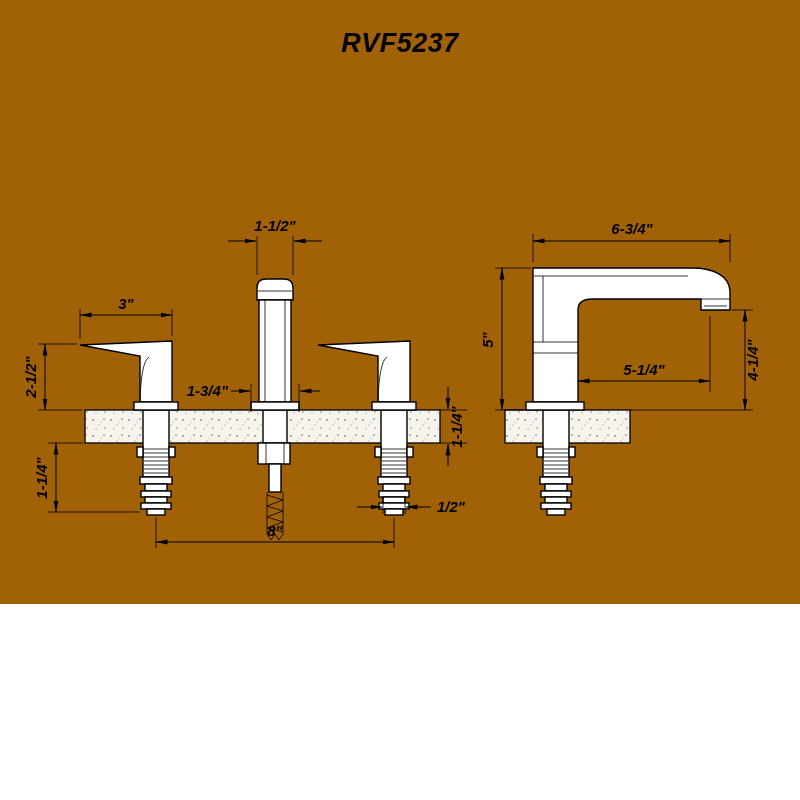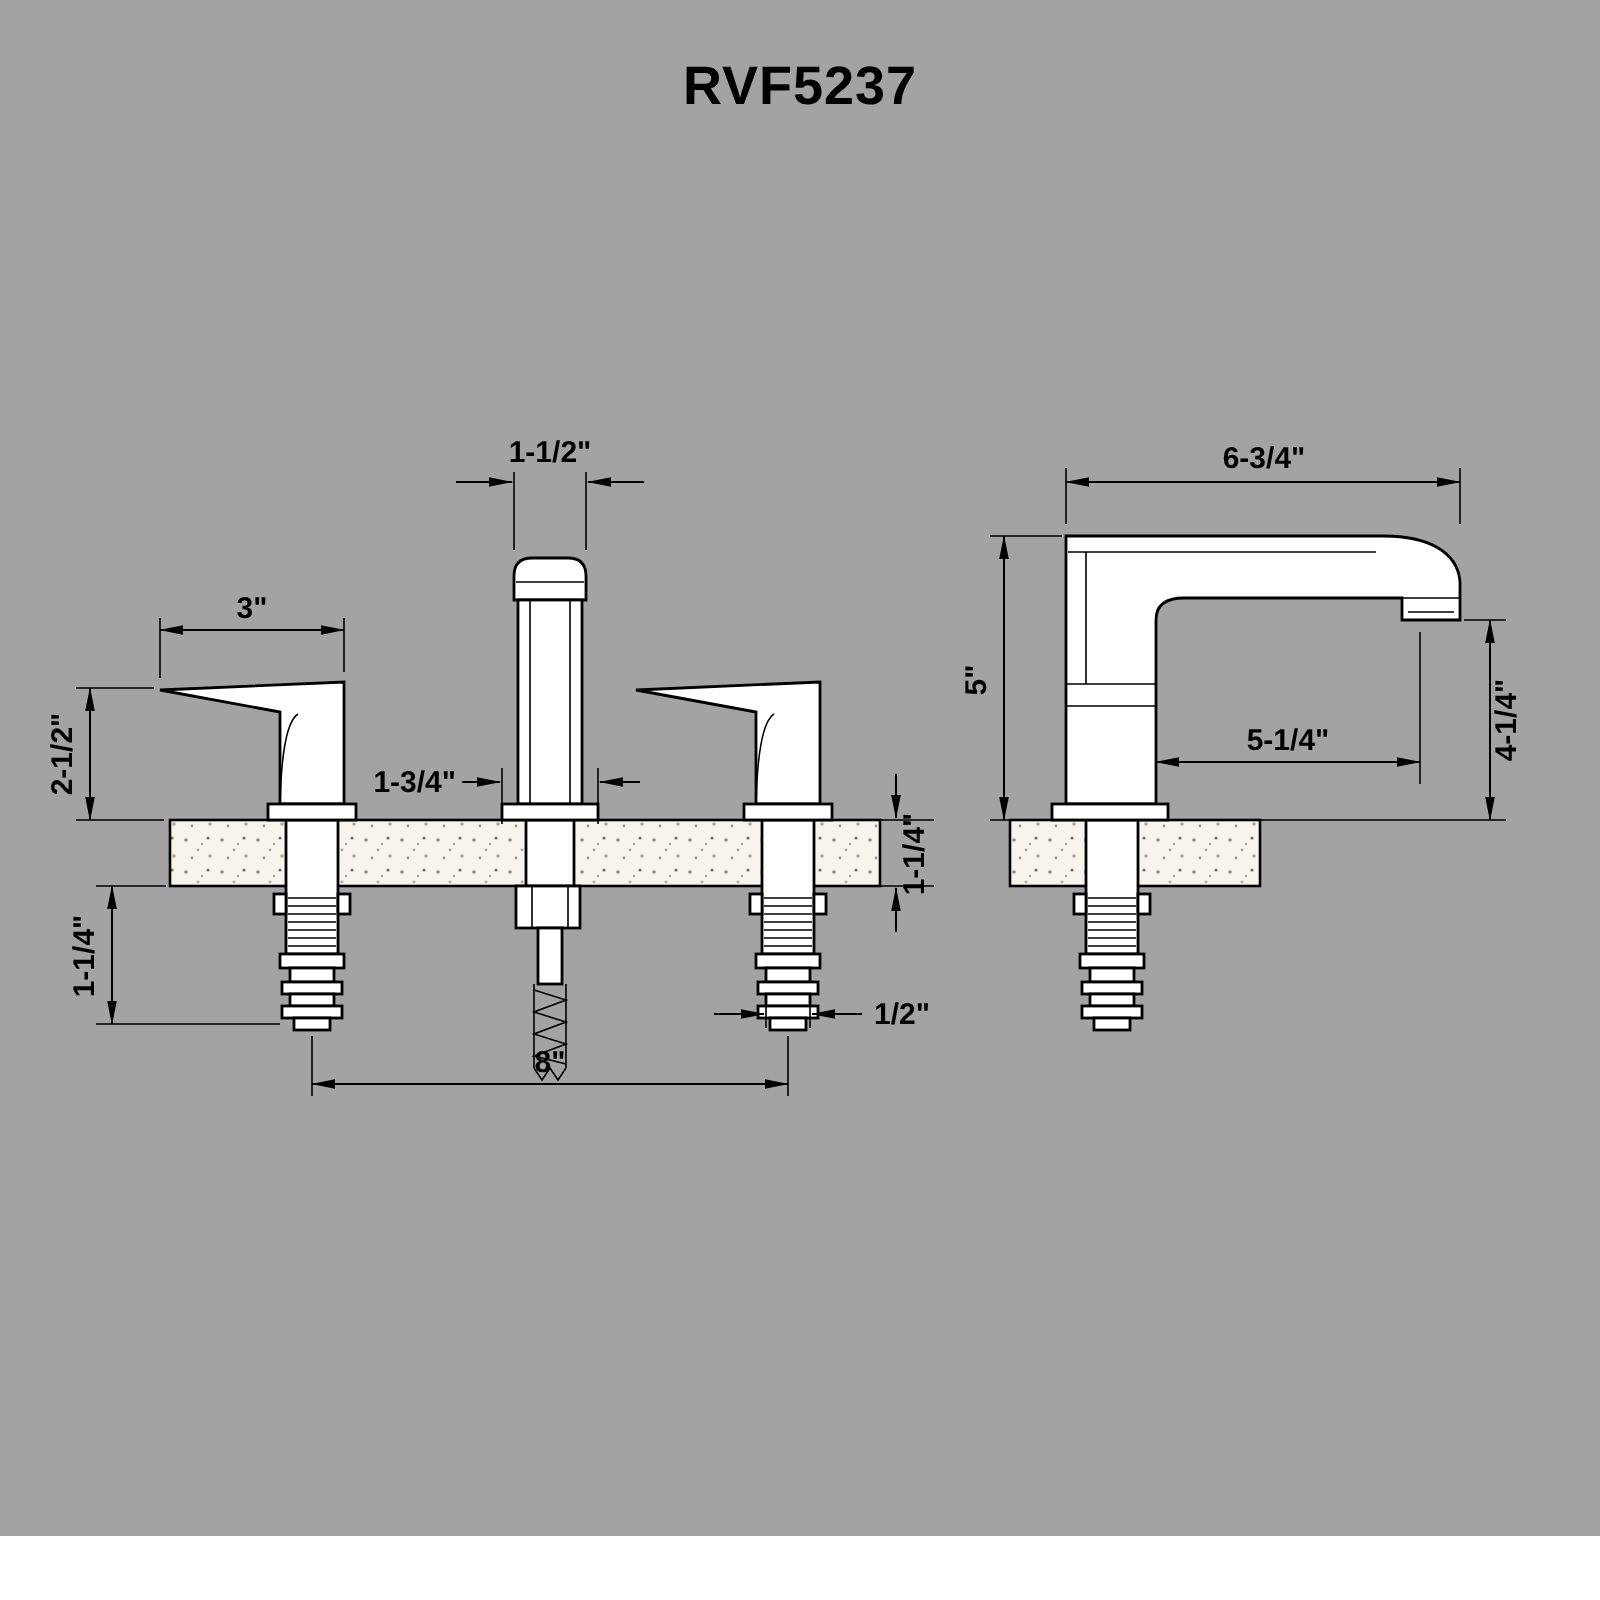--- a/index.html
+++ b/index.html
@@ -1,16 +1,16 @@
 <!DOCTYPE html>
 <html><head>
 <meta charset="utf-8">
 <style>
   html,body{margin:0;padding:0;background:#fff;}
-  .page{width:800px;height:768px;background:#a3a3a3;position:relative;overflow:hidden;}
+  .page{width:800px;height:604px;background:#a16207;position:relative;overflow:hidden;font-style:italic;}
   svg{display:block;}
   svg text{font-family:"Liberation Sans","DejaVu Sans",sans-serif;font-weight:700;font-size:15px;fill:#000;}
   svg text.title-text{font-size:27px;letter-spacing:.5px;}
   .outline{fill:#fff;stroke:#000;stroke-width:1.4;}
   .thin{fill:none;stroke:#000;stroke-width:0.8;}
   .dim{fill:none;stroke:#000;stroke-width:1;}
   .ext{fill:none;stroke:#000;stroke-width:0.8;}
 </style>
 </head>
 <body>

